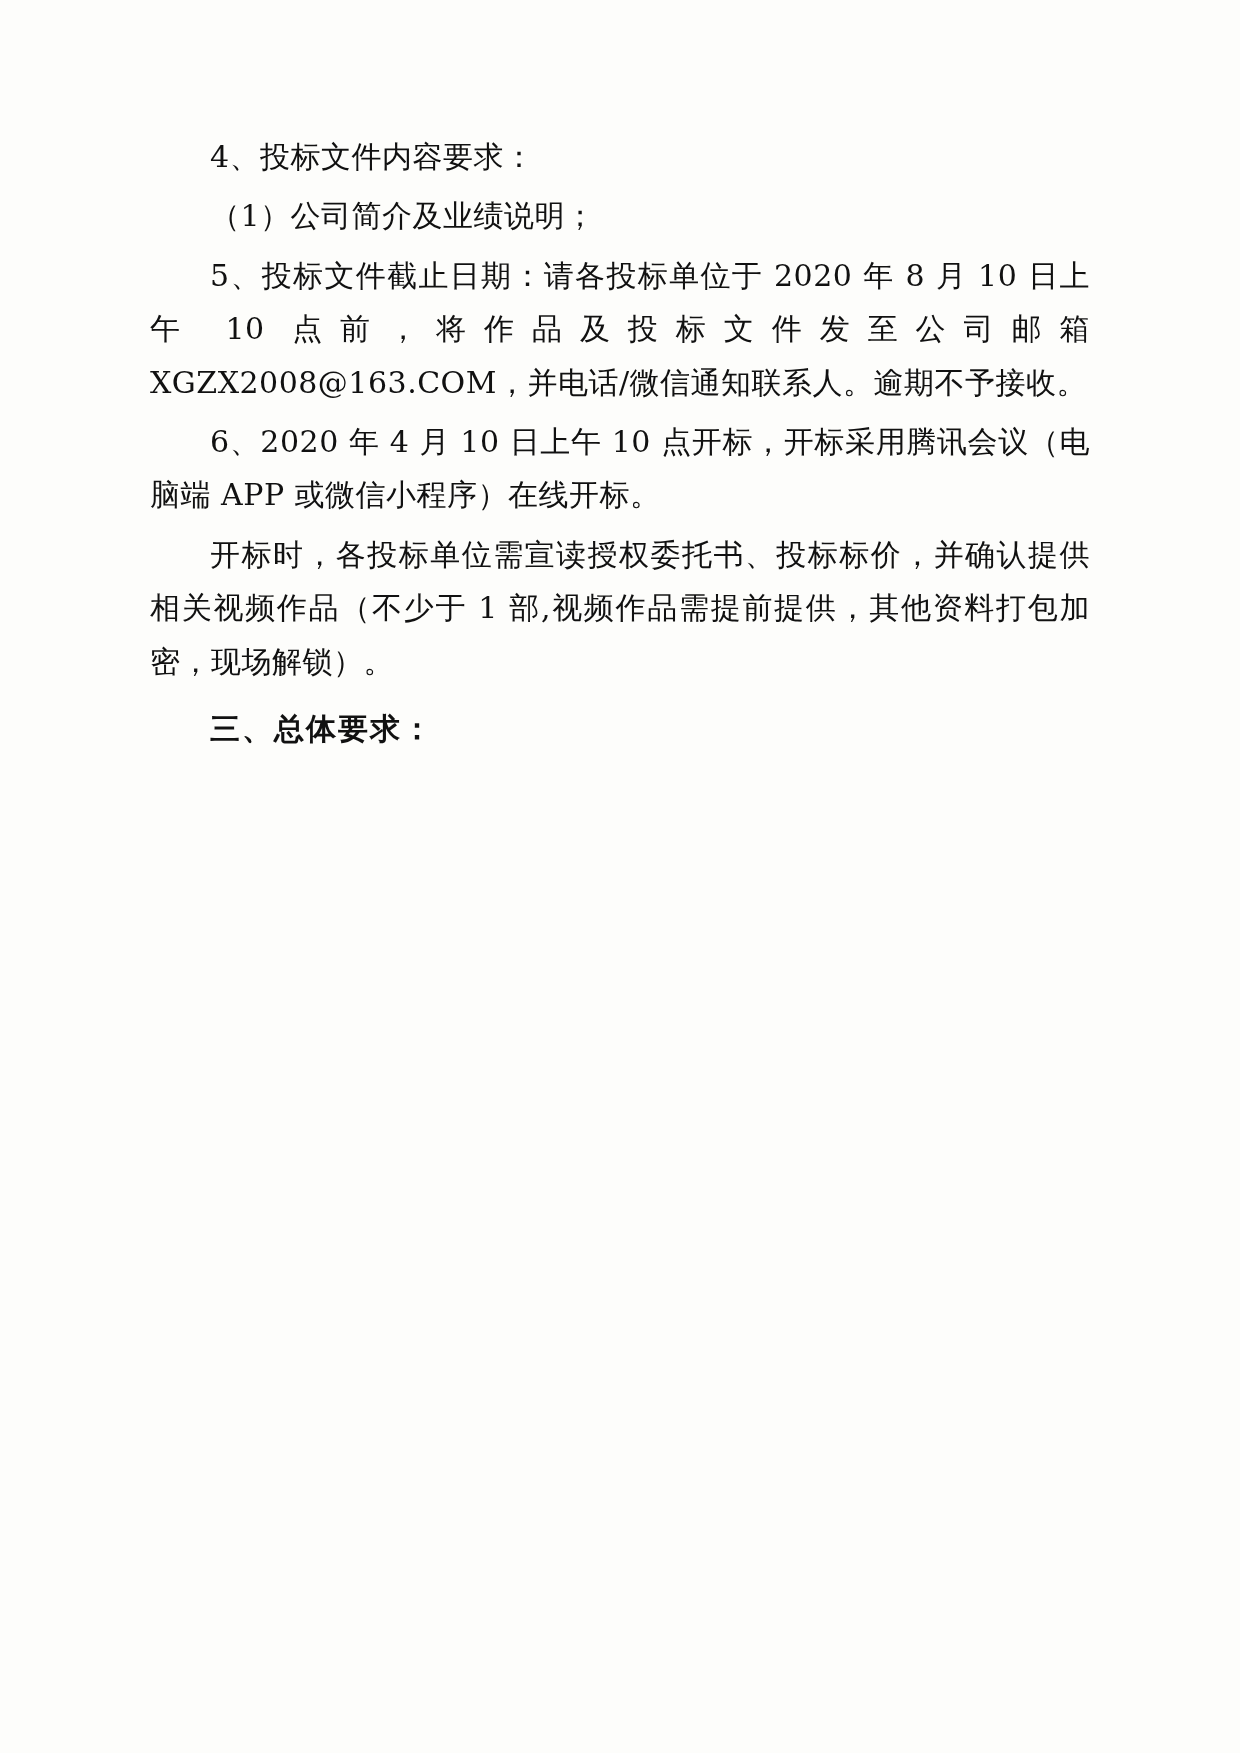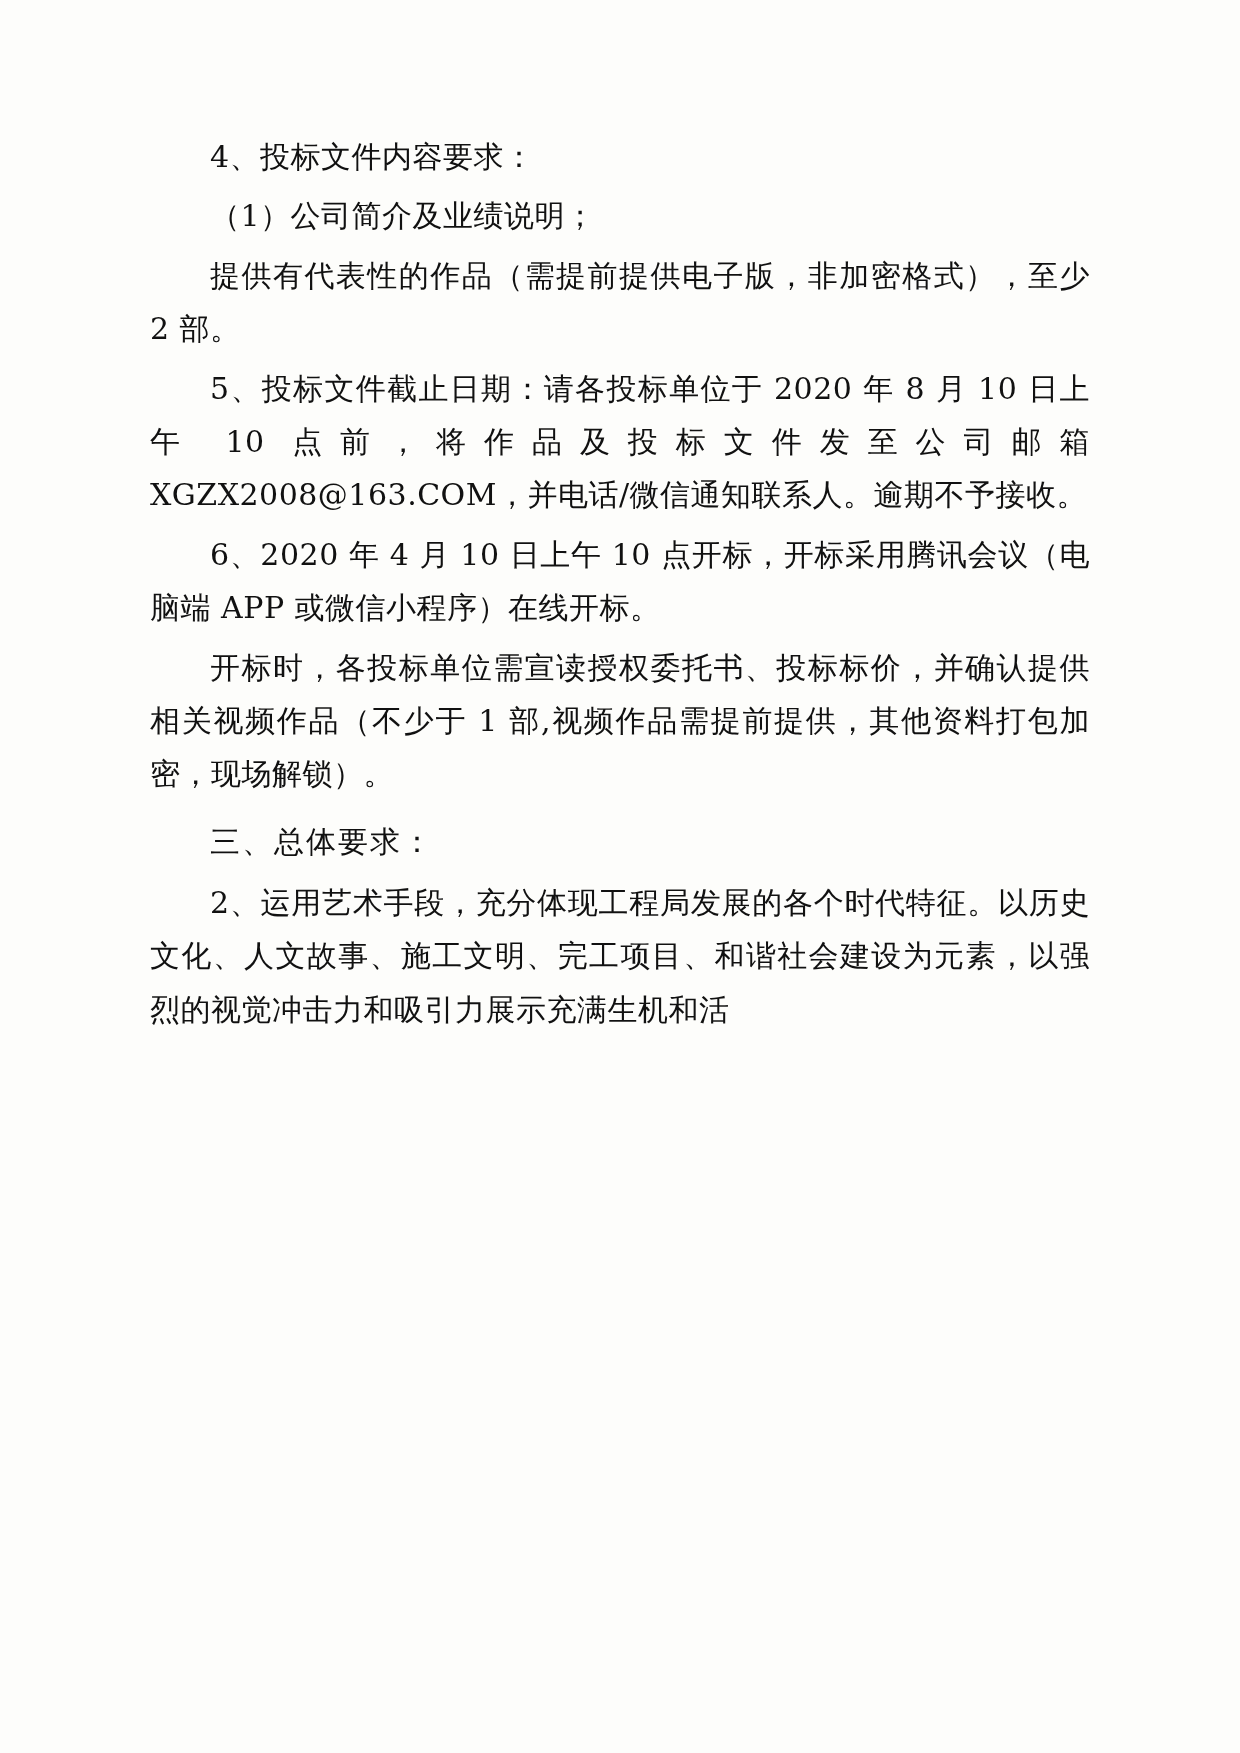--- a/index.html
+++ b/index.html
@@ -31,33 +31,31 @@
   .para {
     margin: 0 0 6px 0;
     text-align: justify;
     text-justify: inter-ideograph;
     white-space: normal;
   }
   .indent {
     text-indent: 2em;
   }
   .heading {
-    font-weight: normal;
+    font-weight: bold;
     text-indent: 2em;
     margin: 14px 0 8px 0;
     letter-spacing: 2px;
   }
 </style>
 </head>
 <body>
 
 <div class="page">
   <div class="doc-body" id="doc-body">
       <p class="para indent">4、投标文件内容要求：</p>
       <p class="para indent">（1）公司简介及业绩说明；</p>
-      <p class="para indent">提供有代表性的作品（需提前提供电子版，非加密格式），至少 2 部。</p>
       <p class="para indent">5、投标文件截止日期：请各投标单位于 2020 年 8 月 10 日上午 10 点前，将作品及投标文件发至公司邮箱 XGZX2008@163.COM，并电话/微信通知联系人。逾期不予接收。</p>
       <p class="para indent">6、2020 年 4 月 10 日上午 10 点开标，开标采用腾讯会议（电脑端 APP 或微信小程序）在线开标。</p>
       <p class="para indent">开标时，各投标单位需宣读授权委托书、投标标价，并确认提供相关视频作品（不少于 1 部,视频作品需提前提供，其他资料打包加密，现场解锁）。</p>
       <p class="para heading">三、总体要求：</p>
-      <p class="para indent">2、运用艺术手段，充分体现工程局发展的各个时代特征。以历史文化、人文故事、施工文明、完工项目、和谐社会建设为元素，以强烈的视觉冲击力和吸引力展示充满生机和活</p>
     </div>
 </div>
 
 </body></html>

